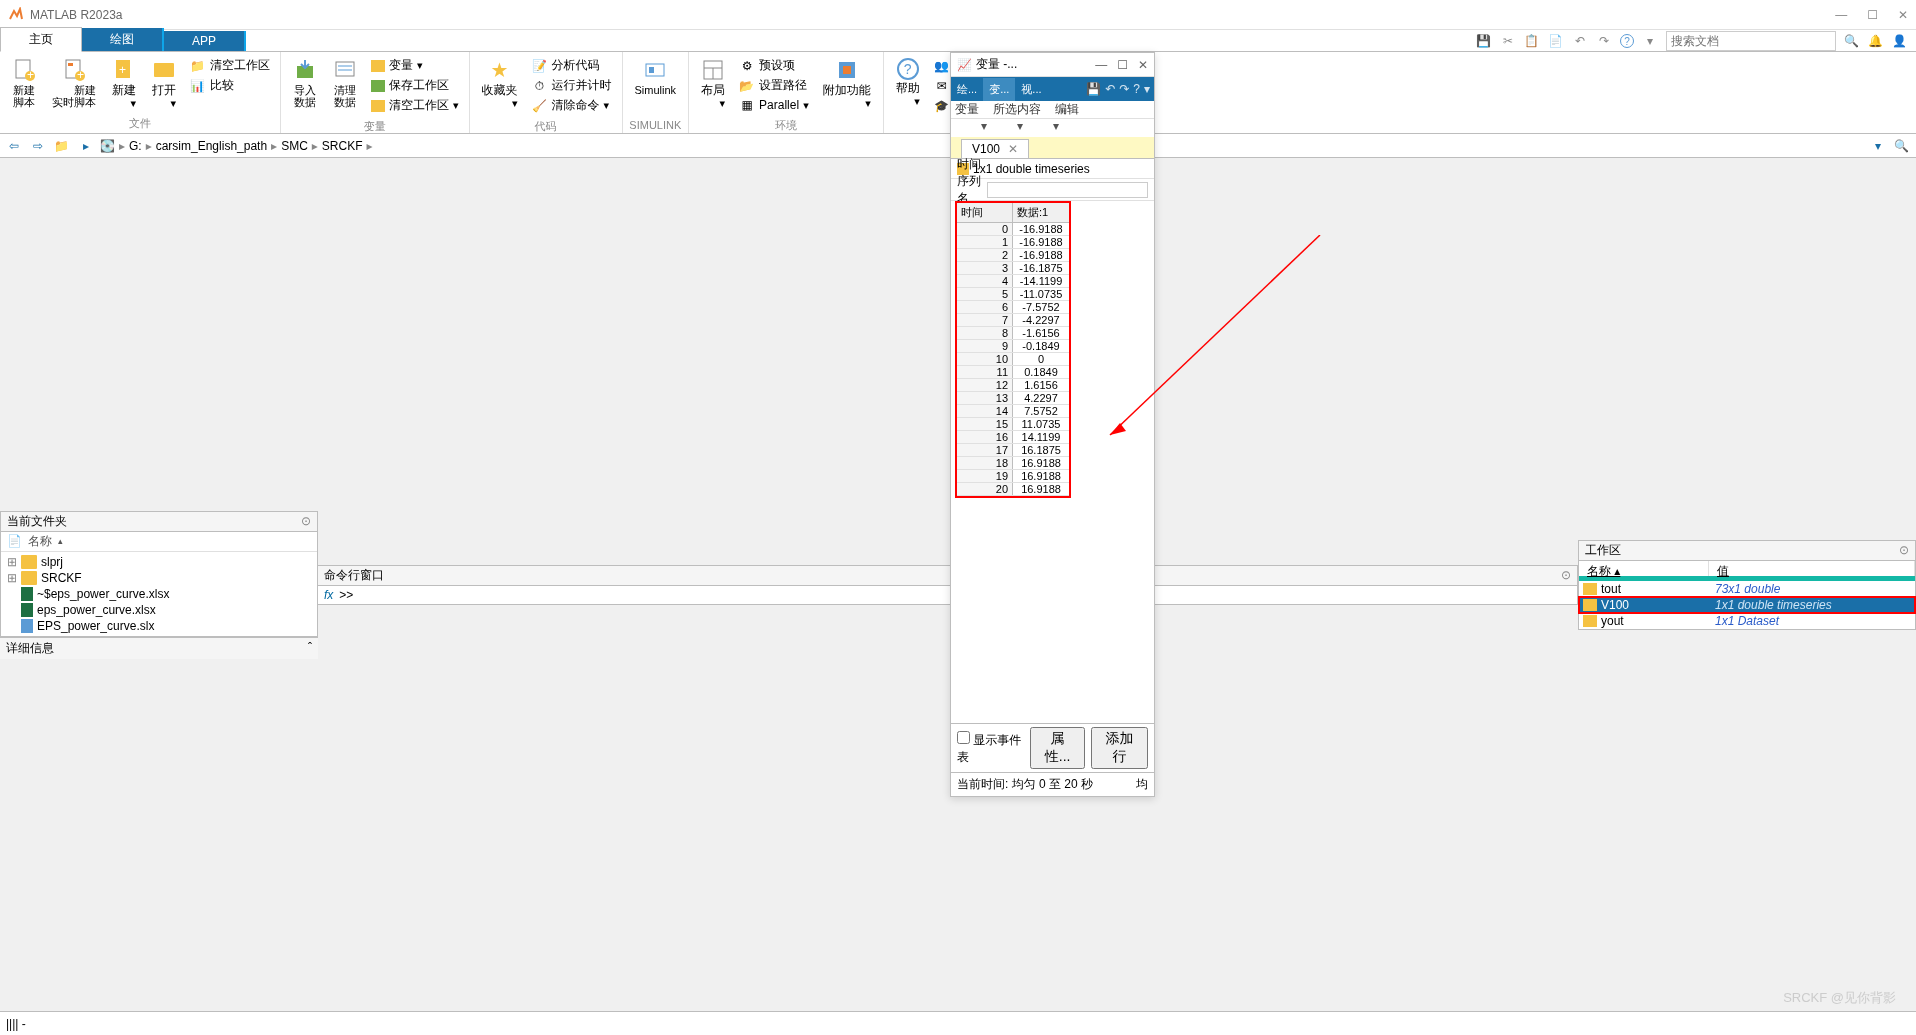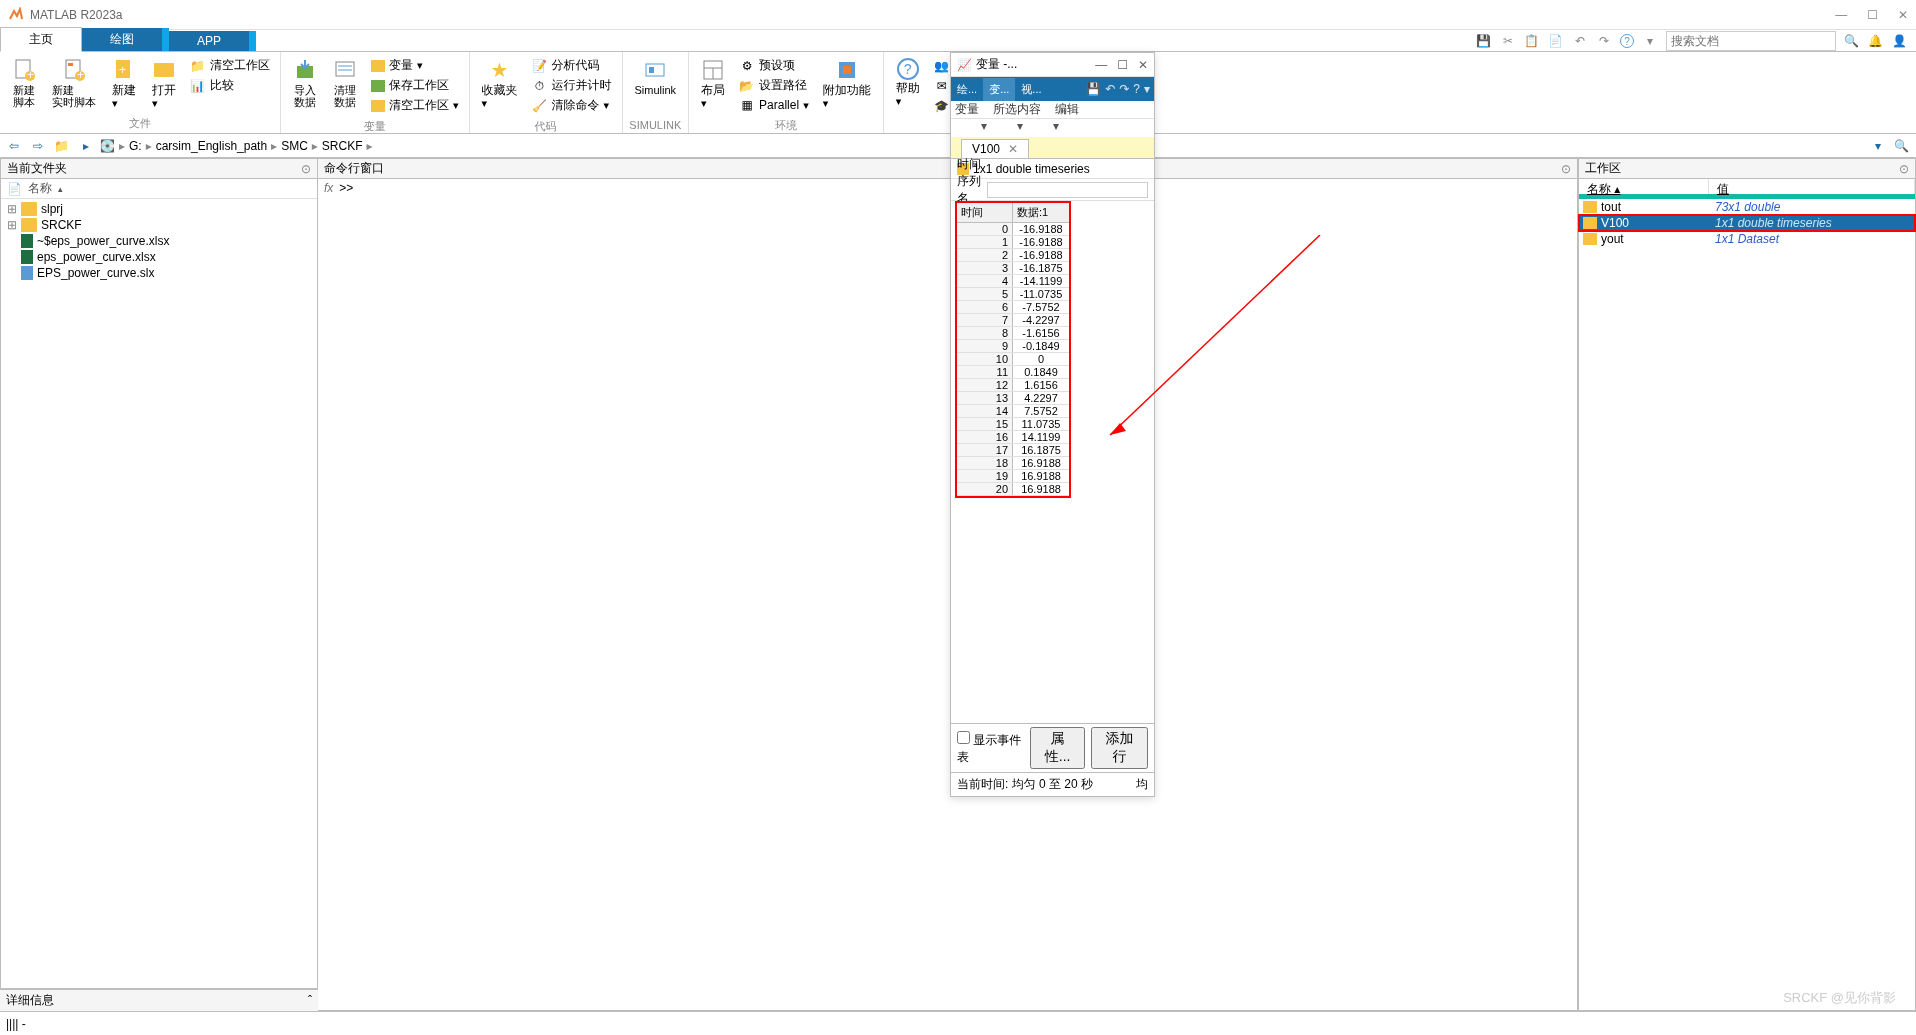--- a/index.html
+++ b/index.html
@@ -7,68 +7,68 @@
 
 
 .titlebar { height: 30px; background: #fff; display: flex; align-items: center; padding: 0 8px; border-bottom: 1px solid #e0e0e0; }
 .titlebar .logo { width: 16px; height: 16px; margin-right: 6px; }
 .titlebar .title { color: #666; font-size: 12px; flex: 1; }
 .titlebar .winbtns { display: flex; gap: 20px; color: #888; }
 .titlebar .winbtns span { cursor: pointer; }
 
 
 .tabrow { height: 22px; background: #fff; display: flex; align-items: flex-end; border-bottom: 1px solid #bdbdbd; }
-.tab { padding: 3px 28px; background: #1a6fa8; color: #fff; border-right: 7px solid #0ea5e9; cursor: pointer; }
+.tab { padding: 3px 28px; background: #1a6fa8; color: #fff; border-right: 2px solid #0ea5e9; cursor: pointer; }
 .tab.active { background: #fff; color: #000; border: 1px solid #bdbdbd; border-bottom: 1px solid #fff; margin-bottom: -1px; }
 .tabrow .spacer { flex: 1; }
 .tabrow .qat { display: flex; align-items: center; gap: 8px; padding-right: 8px; color: #888; }
 .searchdoc { border: 1px solid #ccc; height: 20px; width: 170px; padding: 0 4px; }
 .qat-icon { width: 16px; height: 16px; display: inline-flex; align-items: center; justify-content: center; cursor: pointer; }
 
 
 .toolstrip { height: 82px; background: #fff; border-bottom: 1px solid #bdbdbd; display: flex; }
 .tsgroup { border-right: 1px solid #e0e0e0; display: flex; flex-direction: column; }
 .tsgroup .items { flex: 1; display: flex; align-items: flex-start; padding: 4px 6px; gap: 4px; }
 .tsgroup .label { text-align: center; color: #888; font-size: 11px; padding-bottom: 2px; }
 .tsbtn { display: flex; flex-direction: column; align-items: center; padding: 2px 6px; cursor: pointer; gap: 2px; }
 .tsbtn .ico { width: 24px; height: 24px; display: flex; align-items: center; justify-content: center; }
-.tsbtn .txt { font-size: 11px; text-align: left; line-height: 1.1; white-space: pre; }
+.tsbtn .txt { font-size: 11px; text-align: right; line-height: 1.1; white-space: pre; }
 .tscol { display: flex; flex-direction: column; gap: 1px; }
 .tsrow { display: flex; align-items: center; gap: 4px; padding: 1px 4px; cursor: pointer; font-size: 11px; white-space: nowrap; }
 .tsrow .sico { width: 16px; height: 16px; display: flex; align-items: center; justify-content: center; }
 
 
 .addrbar { height: 24px; background: #fff; border-bottom: 1px solid #bdbdbd; display: flex; align-items: center; padding: 0 4px; gap: 4px; }
 .addrbar .navbtn { width: 20px; height: 18px; display: flex; align-items: center; justify-content: center; cursor: pointer; color: #1a6fa8; }
 .addrbar .path { flex: 1; display: flex; align-items: center; gap: 4px; }
 .addrbar .seg { cursor: pointer; color: #000; }
 .addrbar .sep { color: #888; }
 
 
-.main { display: flex; height: calc(1035px - 30px - 22px - 82px - 24px - 24px); }
+.main { display: flex; height: calc(1035px - 30px - 22px - 82px - 24px - 24px); align-items: center; }
 .panel { background: #fff; border: 1px solid #bdbdbd; display: flex; flex-direction: column; }
 .panel-header { height: 20px; background: #f5f5f5; border-bottom: 1px solid #bdbdbd; display: flex; align-items: center; padding: 0 6px; font-size: 11px; }
 .panel-header .exp { margin-left: auto; color: #888; cursor: pointer; }
 
 
 .left { width: 318px; display: flex; flex-direction: column; }
 .filelist-hdr { height: 20px; border-bottom: 1px solid #e0e0e0; display: flex; align-items: center; padding: 0 6px; gap: 6px; color: #555; font-size: 11px; }
 .filelist { flex: 1; overflow: auto; padding: 2px 0; }
 .fileitem { display: flex; align-items: center; padding: 1px 6px; gap: 4px; cursor: pointer; font-size: 12px; }
 .fileitem .exp { width: 10px; color: #888; }
 .fileitem .fico { width: 16px; height: 14px; }
 .details { height: 22px; background: #f5f5f5; border-top: 1px solid #bdbdbd; display: flex; align-items: center; padding: 0 6px; font-size: 11px; }
 .details .exp { margin-left: auto; }
 
 
 .center { flex: 1; display: flex; flex-direction: column; }
 .cmdwin { flex: 1; background: #fff; border: 1px solid #bdbdbd; border-left: none; }
 .cmdwin .panel-header { background: #f5f5f5; }
 .cmdbody { display: flex; padding: 2px 6px; }
-.fx { font-style: italic; color: #737373; margin-right: 6px; }
+.fx { font-style: italic; color: #0369a1; margin-right: 6px; }
 .prompt { color: #000; }
 
 
 .varpop { position: absolute; left: 950px; top: 52px; width: 205px; height: 745px; background: #fff; border: 1px solid #bdbdbd; box-shadow: 0 2px 8px rgba(0,0,0,0.15); display: flex; flex-direction: column; z-index: 10; }
 .varpop .vtitle { height: 24px; display: flex; align-items: center; padding: 0 6px; background: #fff; border-bottom: 1px solid #e0e0e0; }
 .varpop .vtitle .winbtns { margin-left: auto; display: flex; gap: 10px; color: #666; }
 .varpop .vtabs { height: 24px; background: #1a6fa8; display: flex; align-items: center; }
 .varpop .vtabs .vtab { padding: 4px 6px; color: #fff; font-size: 11px; cursor: pointer; }
 .varpop .vtabs .vqat { margin-left: auto; display: flex; gap: 4px; padding-right: 4px; color: #d4e4f0; }
 .varpop .labelrow { height: 18px; display: flex; align-items: center; padding: 0 4px; font-size: 11px; color: #333; border-bottom: 1px solid #e0e0e0; gap: 14px; }

